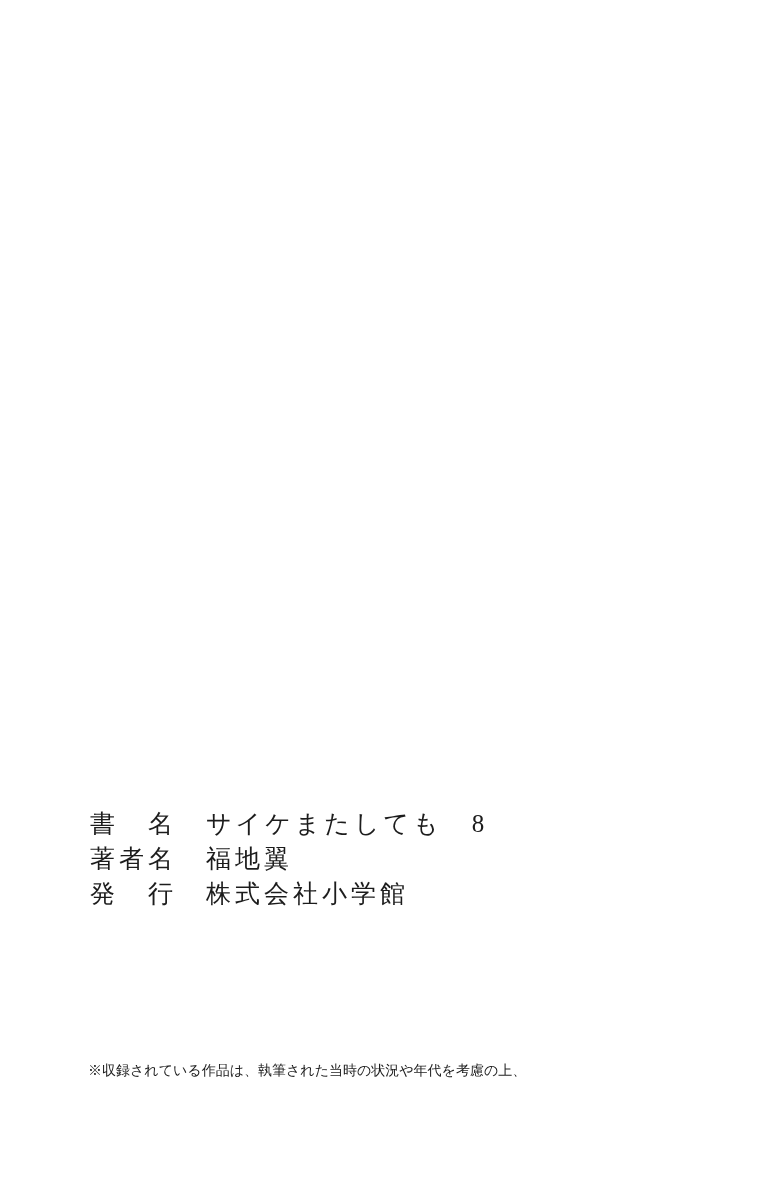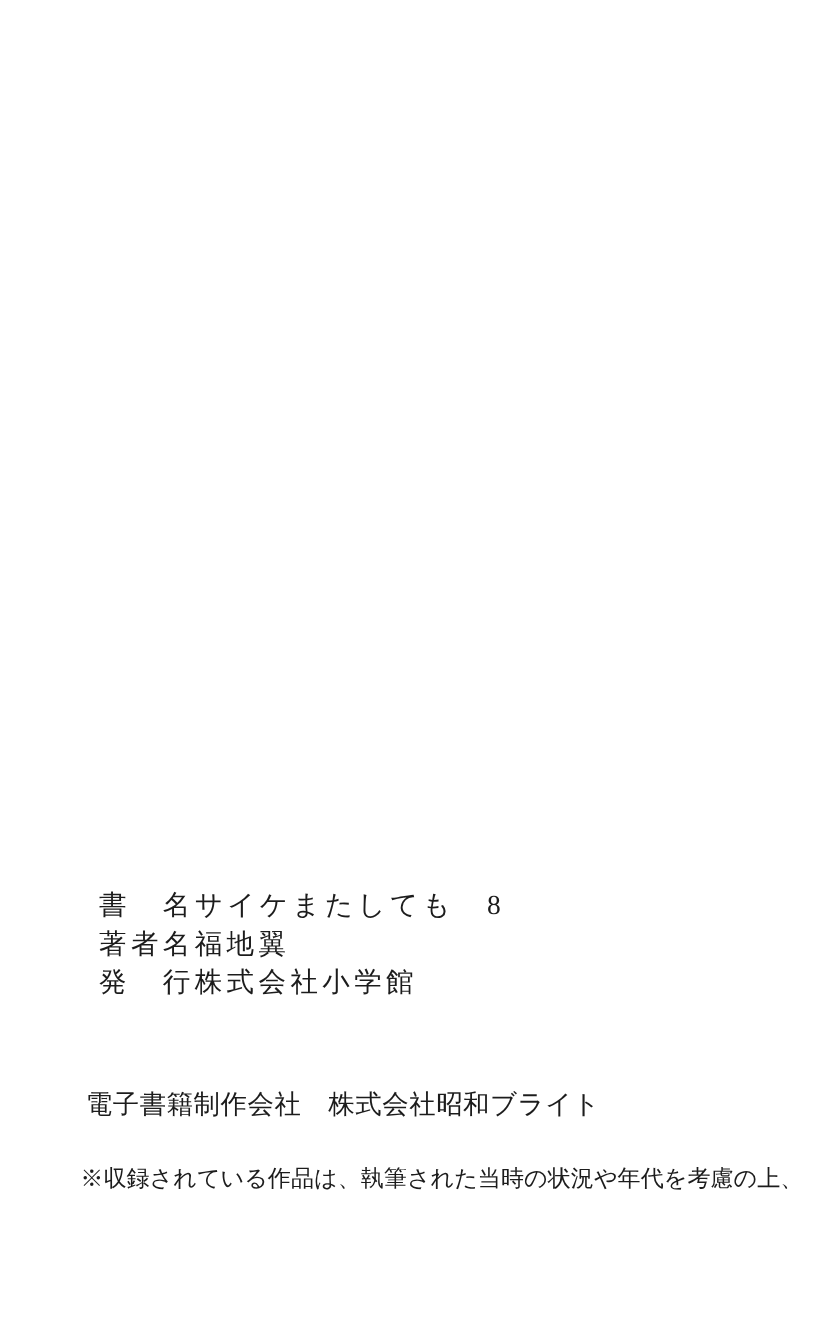--- a/index.html
+++ b/index.html
@@ -28,42 +28,43 @@
     white-space: nowrap;
   }
   .row-label {
     display: inline-block;
     width: 99px;
     letter-spacing: 4px;
     text-align: right;
   }
   .row-value {
     letter-spacing: 4px;
+    margin-left: 29px;
   }
   .address-row {
     font-size: 24px;
     line-height: 35px;
     letter-spacing: 2px;
     padding-left: 99px;
     white-space: nowrap;
   }
   .producer {
     position: absolute;
     left: 78px;
     top: 990px;
     font-size: 24px;
     line-height: 30px;
     letter-spacing: 0.5px;
     white-space: nowrap;
   }
   .note {
     position: absolute;
-    left: 73px;
+    left: 88px;
     top: 1058px;
-    font-size: 21px;
+    font-size: 14px;
     line-height: 26px;
     letter-spacing: 0;
   }
   .note-line {
     white-space: nowrap;
   }
 </style>
 </head>
 <body>
 
@@ -79,19 +80,18 @@
       <span class="row-label">著者名</span><span class="row-value">福地翼</span>
     </div>
 
     <div class="colophon-row">
       <span class="row-label">発　行</span><span class="row-value">株式会社小学館</span>
     </div>
 
 
   </div>
 
-  <div class="producer">電子書籍制作会社　株式会社昭和ブライト</div>
 
   <div class="note">
     <div class="note-line">※収録されている作品は、執筆された当時の状況や年代を考慮の上、</div>
   </div>
 
 </div>
 
 </body></html>

